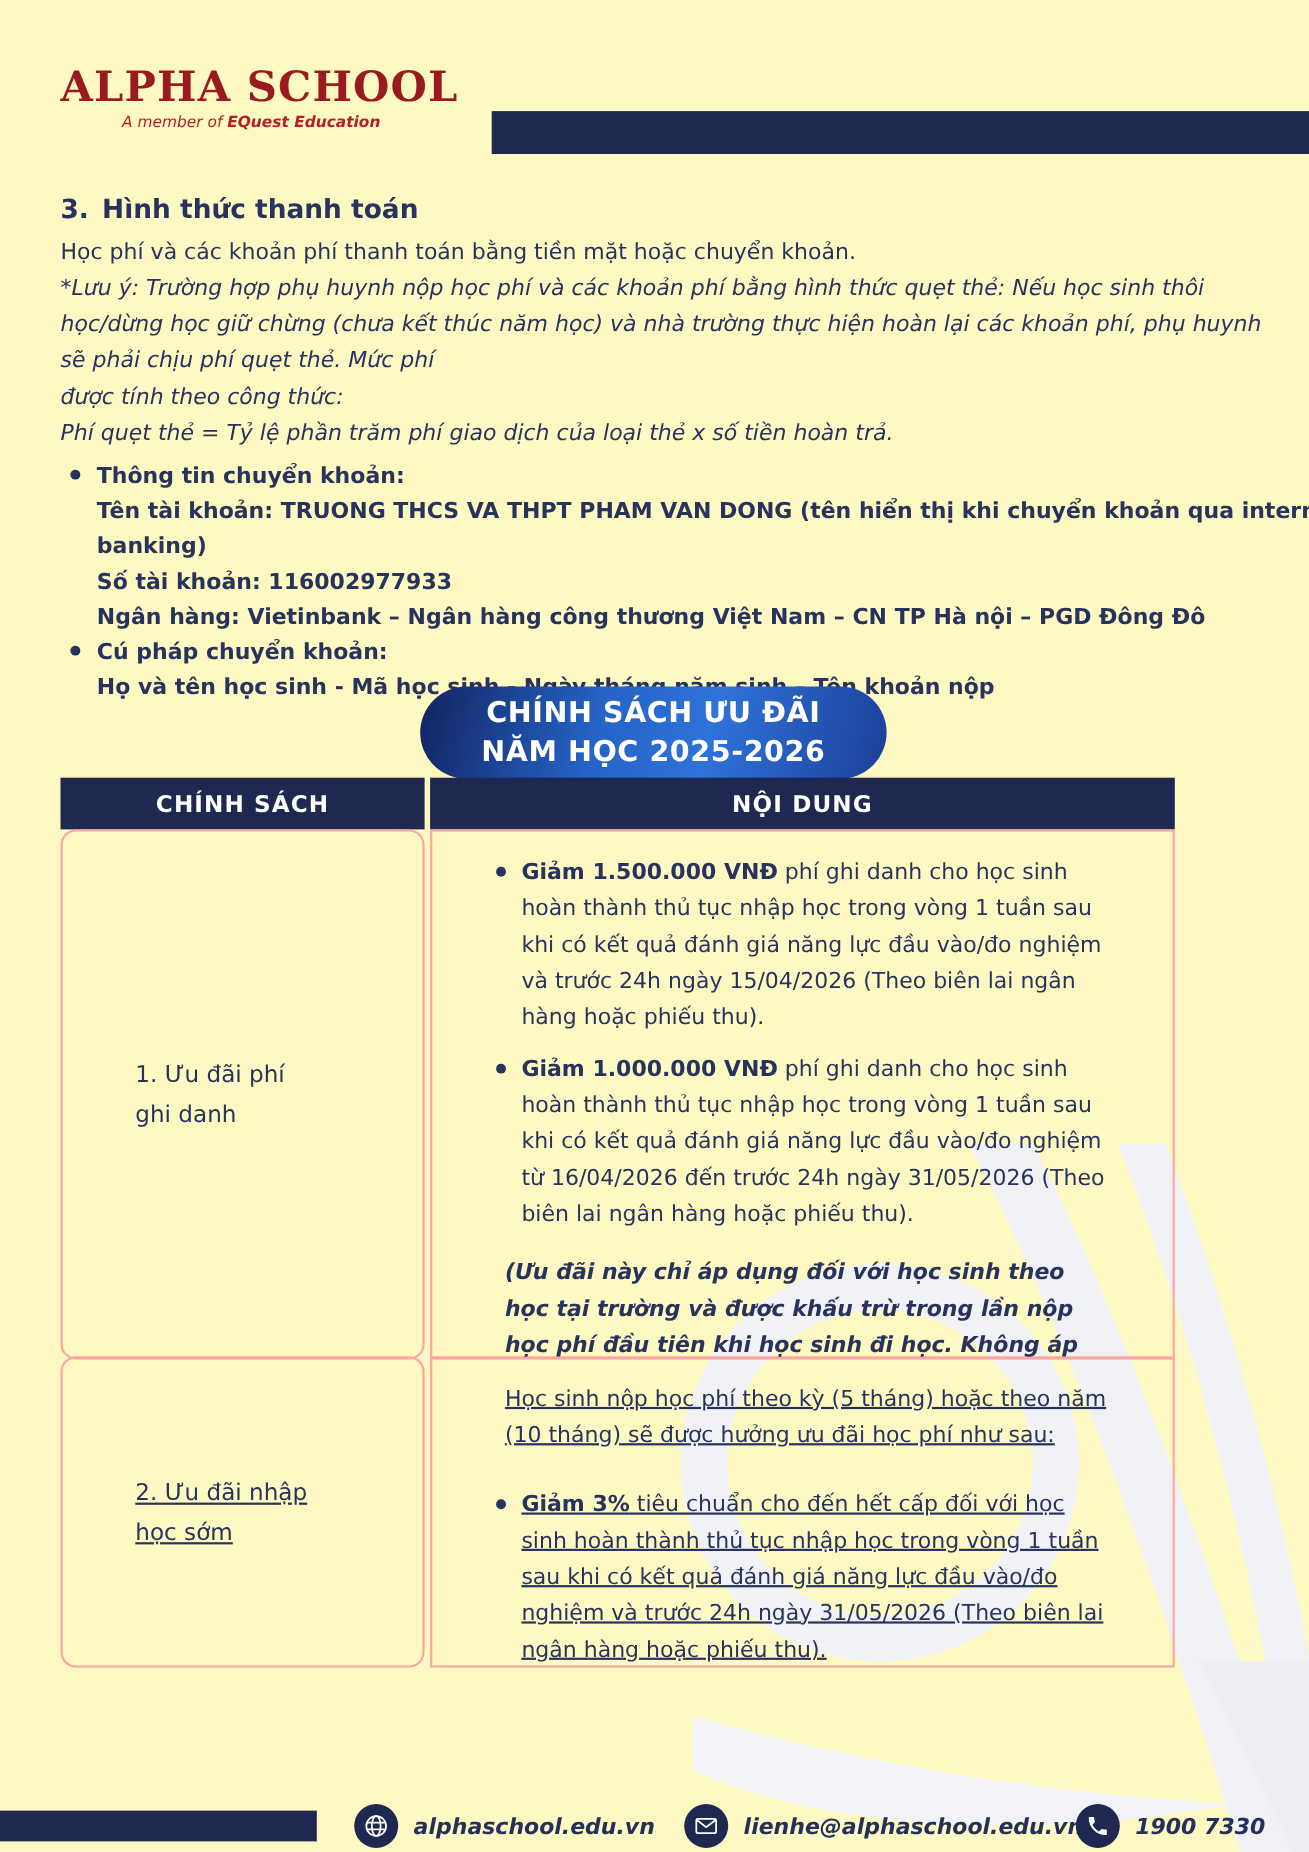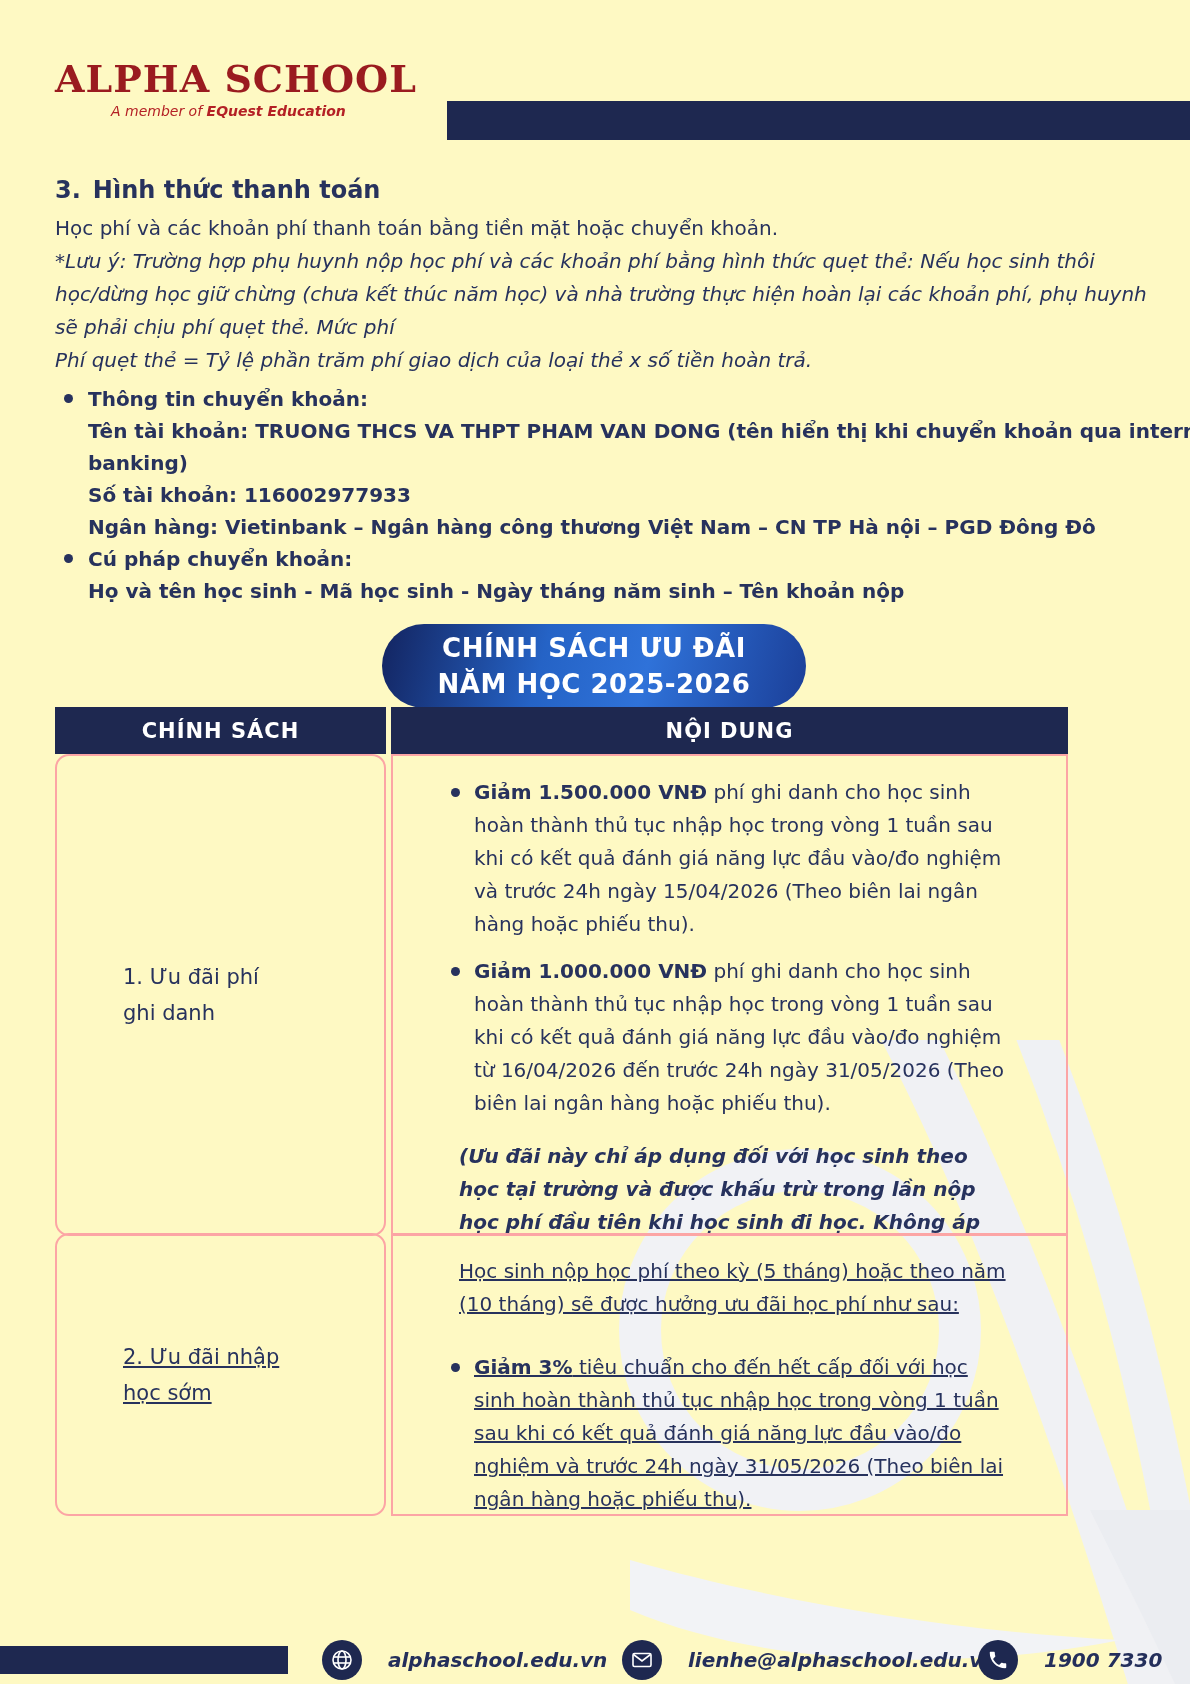--- a/index.html
+++ b/index.html
@@ -74,21 +74,21 @@
   .tbullets{list-style:none;margin:0;padding:0;}
   .tbullets li{position:relative;padding-left:23px;margin:0 0 14px 18px;}
   .tbullets li .b-dot{
     position:absolute;left:0;top:12px;width:9px;height:9px;border-radius:50%;
     background:#27325d;
   }
   .cell-note{font-style:italic;font-weight:bold;margin:20px 0 0 26px;}
   .cell-intro{margin:0 0 30px 26px;}
   
   .footer-bar{position:absolute;left:0;top:1646px;width:288px;height:28px;background:#1e2850;}
-  .contact{position:absolute;top:1640px;display:flex;align-items:center;gap:26px;}
+  .contact{position:absolute;top:1640px;display:flex;align-items:center;gap:14px;}
   .contact .circ{
     width:40px;height:40px;border-radius:50%;background:#1e2850;
     display:flex;align-items:center;justify-content:center;flex:0 0 auto;
   }
   .contact .lbl{font-size:20px;font-weight:bold;font-style:italic;color:#242f5b;white-space:nowrap;}
   .c1{left:322px;} .c2{left:622px;} .c3{left:978px;}
 </style>
 </head>
 <body>
 
@@ -111,20 +111,21 @@
     <div class="header-bar"></div>
 
     <div class="main-sec">
       <h2 class="sec-heading">
         <span class="num">3.</span><span>Hình thức thanh toán</span>
       </h2>
       <div class="line">Học phí và các khoản phí thanh toán bằng tiền mặt hoặc chuyển khoản.</div>
       <div class="line italic">*Lưu ý: Trường hợp phụ huynh nộp học phí và các khoản phí bằng hình thức quẹt thẻ: Nếu học sinh thôi</div>
       <div class="line italic">học/dừng học giữ chừng (chưa kết thúc năm học) và nhà trường thực hiện hoàn lại các khoản phí, phụ huynh</div>
       <div class="line italic">sẽ phải chịu phí quẹt thẻ. Mức phí</div>
+      <div class="line italic">được tính theo công thức:</div>
       <div class="line italic">Phí quẹt thẻ = Tỷ lệ phần trăm phí giao dịch của loại thẻ x số tiền hoàn trả.</div>
 
       <div class="ts-list">
         <div class="ts-item">
           <span class="dot"></span>
           <div class="ts-line">Thông tin chuyển khoản:</div>
           <div class="ts-line">Tên tài khoản: TRUONG THCS VA THPT PHAM VAN DONG (tên hiển thị khi chuyển khoản qua internet</div>
           <div class="ts-line">banking)</div>
           <div class="ts-line">Số tài khoản: 116002977933</div>
           <div class="ts-line">Ngân hàng: Vietinbank – Ngân hàng công thương Việt Nam – CN TP Hà nội – PGD Đông Đô</div>

